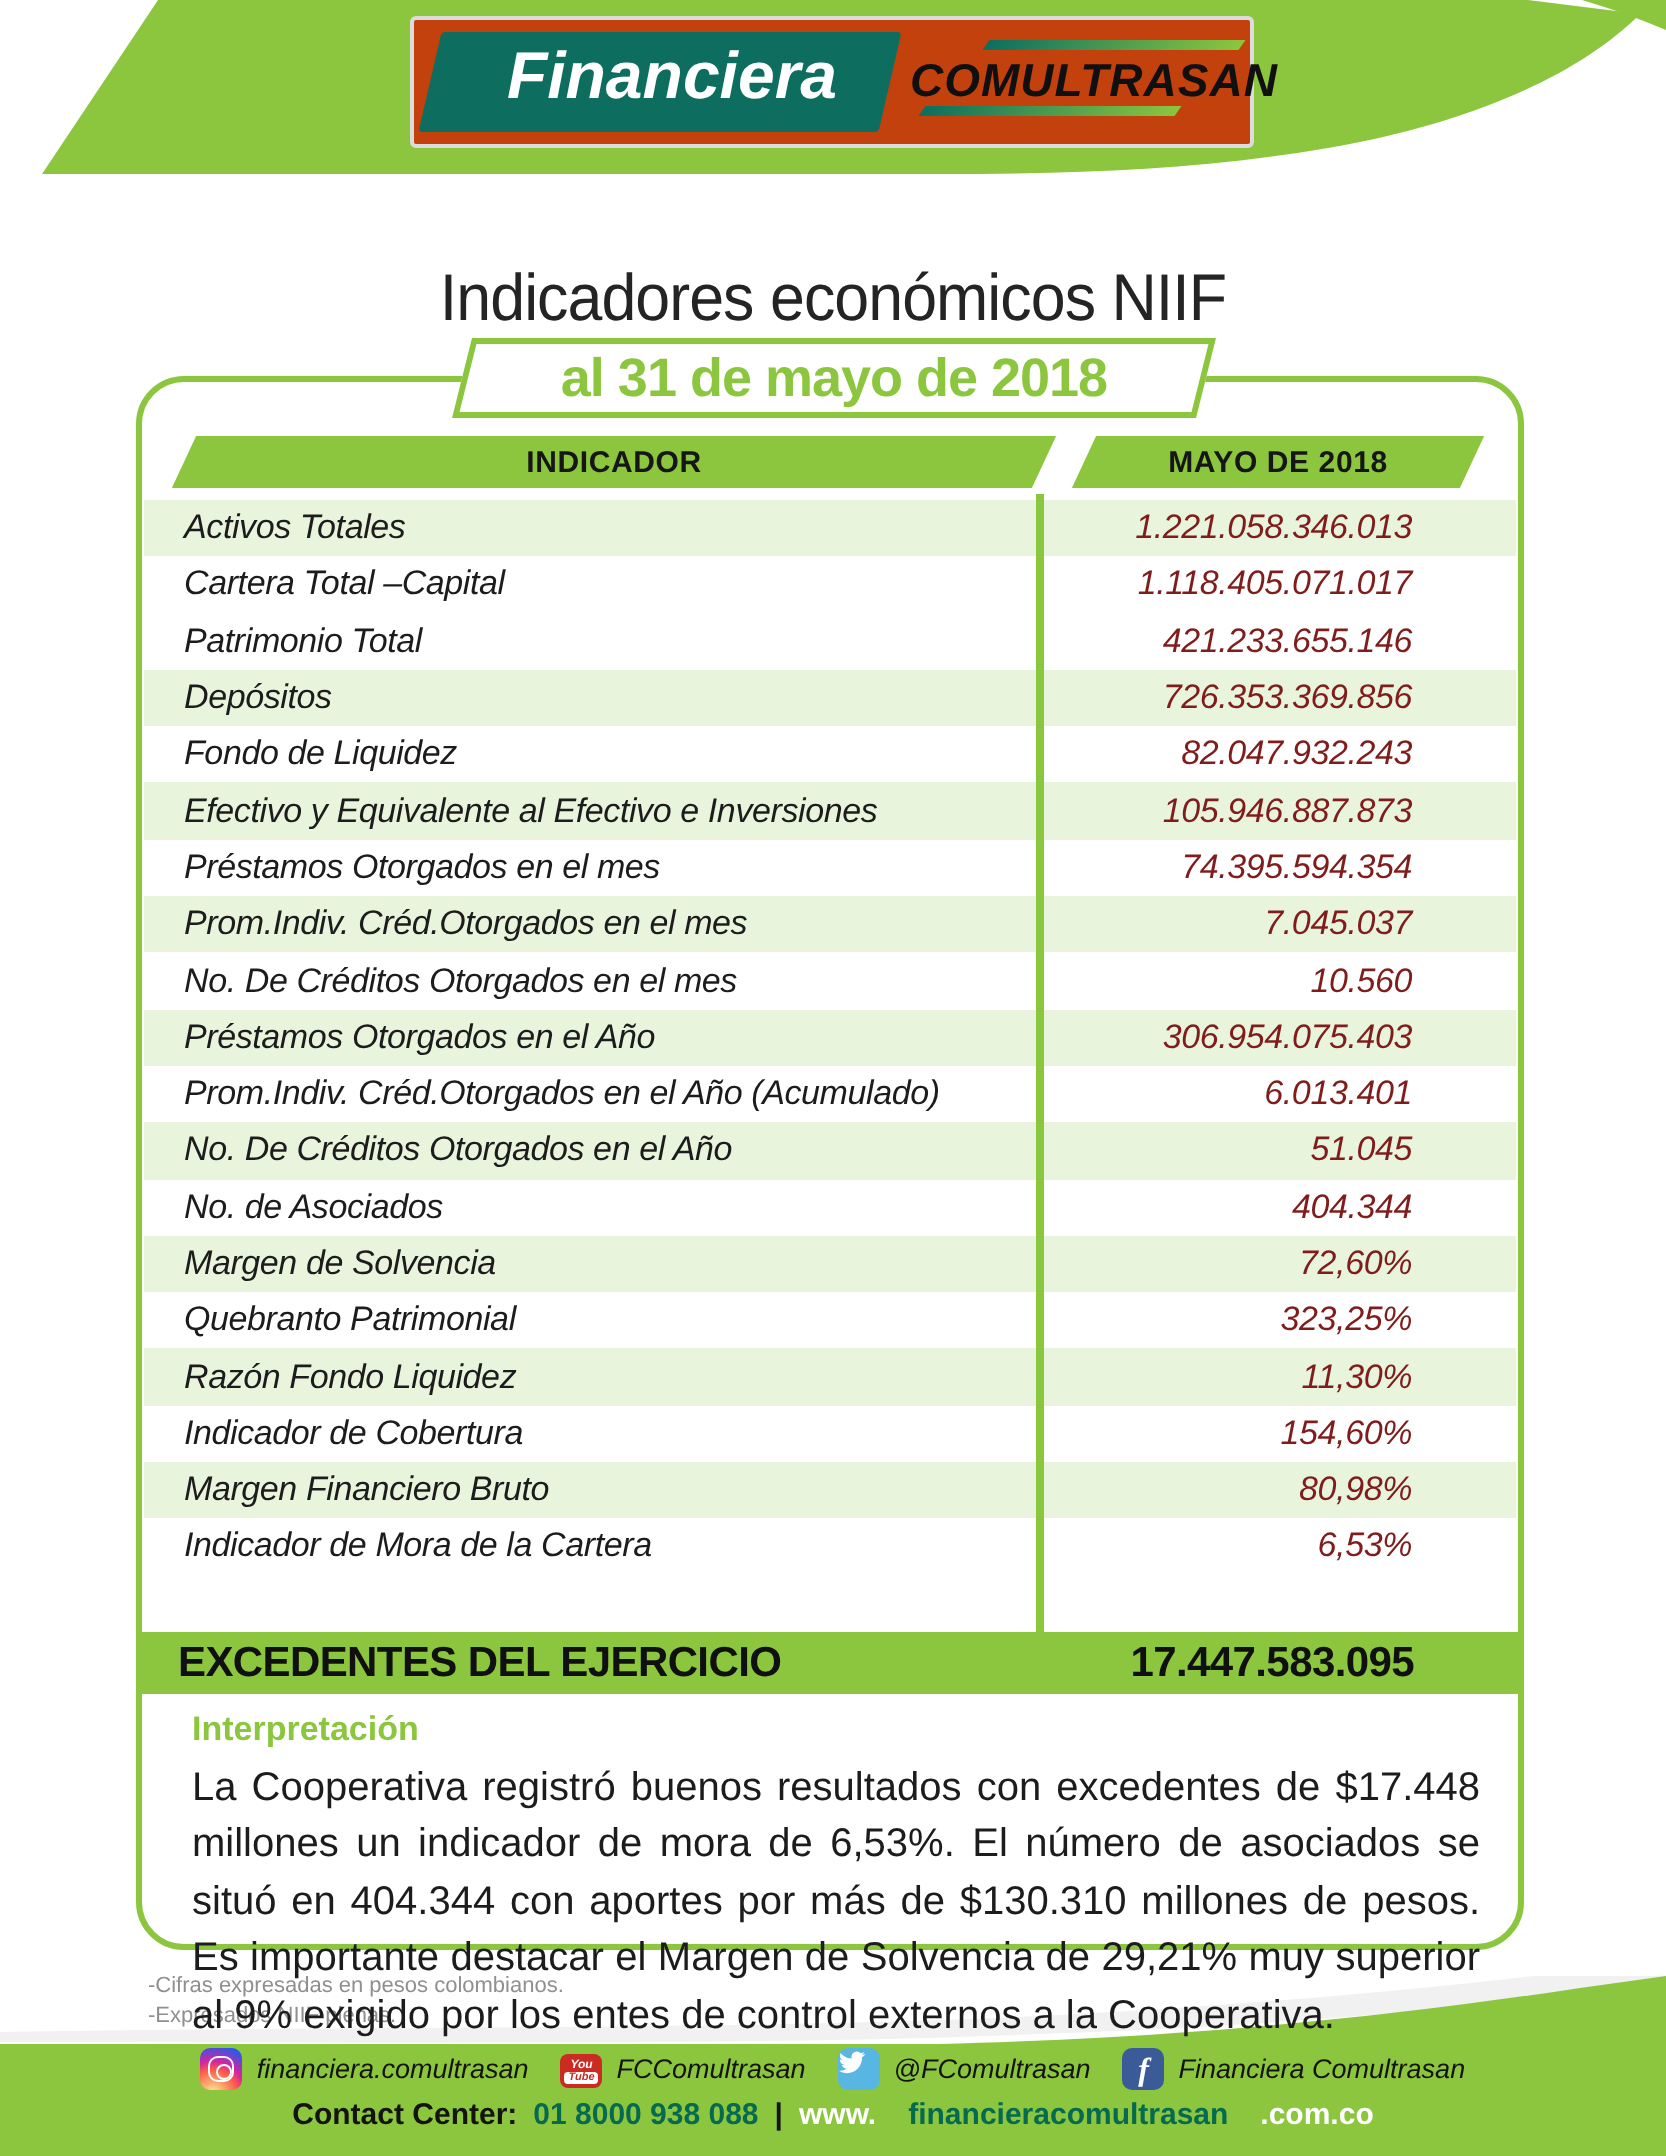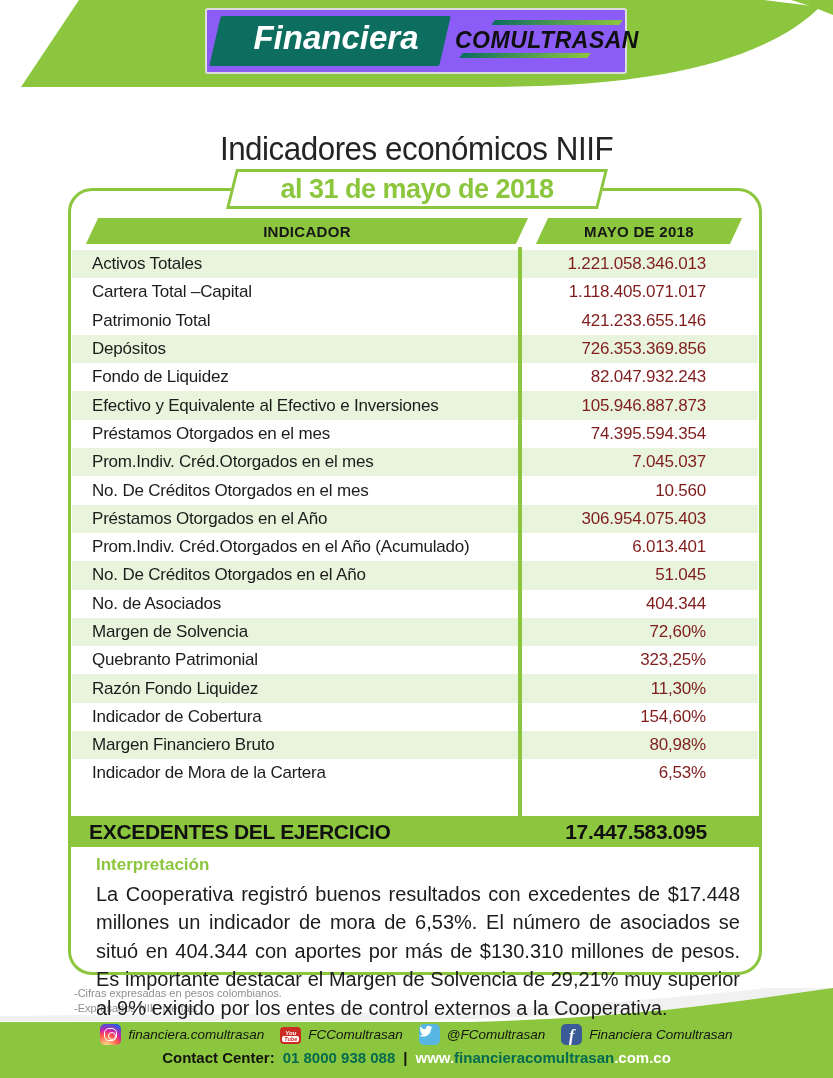--- a/index.html
+++ b/index.html
@@ -2,21 +2,21 @@
 <html><head>
 <meta charset="utf-8">
 <style>
   html,body{margin:0;padding:0;background:#fff;}
   body{width:833px;height:1078px;position:relative;overflow:hidden;
        font-family:"Liberation Sans",sans-serif;color:#1d1d1b;}
   .stage{position:absolute;inset:0;}
 
   
   .banner-svg{position:absolute;top:0;left:0;}
-  .logo-box{position:absolute;left:205px;top:8px;width:418px;height:62px;background:#8b5cf6;
+  .logo-box{position:absolute;left:205px;top:8px;width:418px;height:62px;background:#c2410c;
             border:2px solid #dcdcdc;border-radius:3px;}
   .logo-left{position:absolute;left:8px;top:6px;bottom:6px;width:230px;background:#0d6e60;
              transform:skewX(-13deg);border-radius:2px;}
   .logo-left-text{position:absolute;left:14px;top:9px;width:230px;text-align:center;
              font-size:33px;font-weight:bold;font-style:italic;color:#fff;letter-spacing:0;}
   .logo-right{position:absolute;left:248px;top:0;right:0;bottom:0;}
   .logo-swoosh-top{position:absolute;left:38px;top:10px;width:128px;height:5px;
              background:linear-gradient(90deg,#0d6e60,#8cc63e);transform:skewX(-35deg);}
   .logo-swoosh-bottom{position:absolute;left:6px;top:43px;width:128px;height:5px;
              background:linear-gradient(90deg,#0d6e60,#8cc63e);transform:skewX(-35deg);}
@@ -40,21 +40,21 @@
 
   .hdr-bar{position:absolute;top:218px;height:26px;background:#8cc63e;
            transform:skewX(-25deg);z-index:4;}
   .hdr-bar span{display:flex;width:100%;height:100%;align-items:center;justify-content:center;
            transform:skewX(25deg);font-size:15px;font-weight:bold;color:#161616;letter-spacing:.3px;}
   .hdr-left{left:92px;width:430px;}
   .hdr-right{left:542px;width:194px;}
 
   .rows-host{position:absolute;left:72px;top:250px;width:686px;z-index:2;}
   .t-row{height:28.3px;display:flex;align-items:center;justify-content:space-between;
-         padding:0 52px 0 20px;box-sizing:border-box;}
+         padding:0 52px 0 20px;box-sizing:border-box;font-style:italic;}
   .t-row.stripe{background:#e9f4dc;}
   .t-label{font-size:17px;color:#1c1c1c;letter-spacing:-.2px;}
   .t-value{font-size:17px;color:#7f1d1d;letter-spacing:-.2px;}
 
   .col-divider{position:absolute;left:518px;top:247px;width:4px;height:569px;
          background:#8cc63e;z-index:3;}
 
   .total-bar{position:absolute;left:71px;top:816px;width:688px;height:31px;background:#8cc63e;
          display:flex;align-items:center;justify-content:space-between;
          padding:0 52px 0 18px;box-sizing:border-box;z-index:4;}
@@ -90,21 +90,21 @@
       align-items:center;justify-content:center;border-radius:4px;}
   .yt .you{font-size:6px;font-weight:bold;color:#fff;line-height:6px;}
   .yt .tube{font-size:5.5px;font-weight:bold;color:#cc2b24;background:#fff;border-radius:2px;
       padding:0 2px;line-height:6px;}
   .tw{background:#57b6e2;display:flex;align-items:center;justify-content:center;}
   .fb{background:#3a5a98;display:flex;align-items:flex-end;justify-content:center;
       color:#fff;font-weight:bold;font-size:16px;font-family:"Liberation Serif",serif;overflow:hidden;}
   .contact-row{position:absolute;left:0;top:61px;width:100%;display:flex;gap:8px;
       align-items:center;justify-content:center;font-size:15px;font-weight:bold;z-index:2;}
   .c-black{color:#14140f;} .c-dark{color:#056a4f;} .c-white{color:#fff;}
-  .url-group{display:flex;gap:0;text-align:center;}
+  .url-group{display:flex;gap:16px;text-align:center;}
 </style>
 </head>
 <body>
 
 <div class="stage">
 
   <svg class="banner-svg" width="833" height="96" viewBox="0 0 833 96">
     <path d="M79,0 L764,0 L820,7 C789,38 734,62 664,74 C600,85 540,87 470,87 L21,87 Z" fill="#8cc63e"></path>
     <path d="M791,0 L833,0 L833,15 C819,9 805,4 791,0 Z" fill="#8cc63e"></path>
   </svg>

